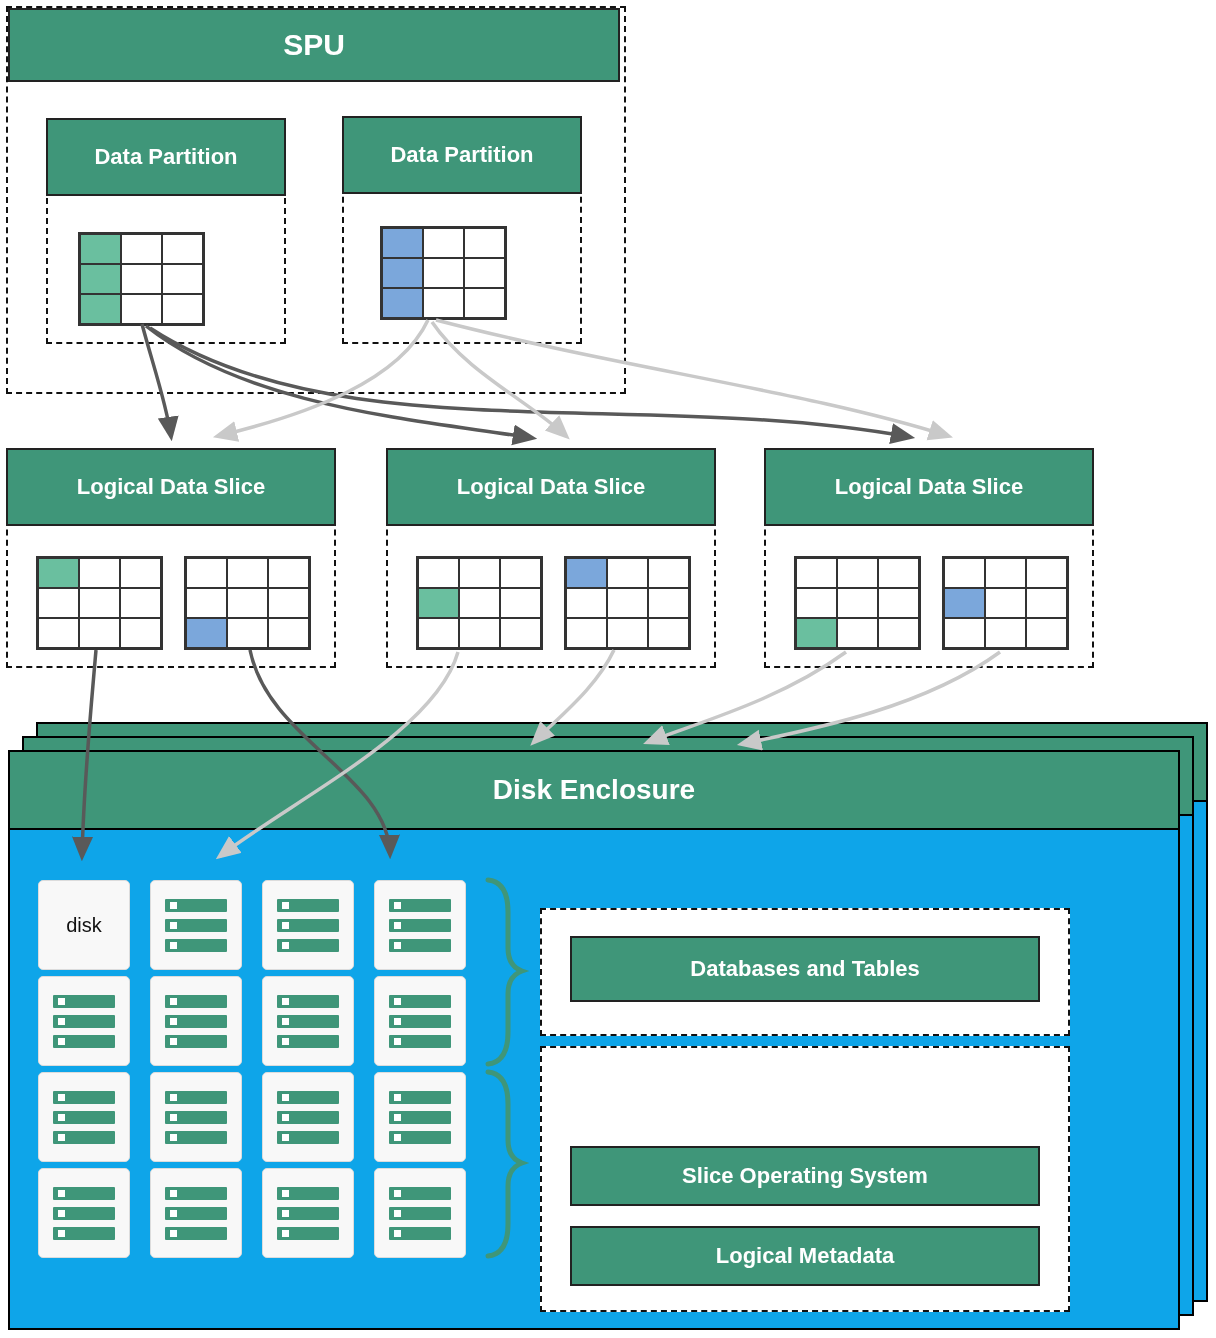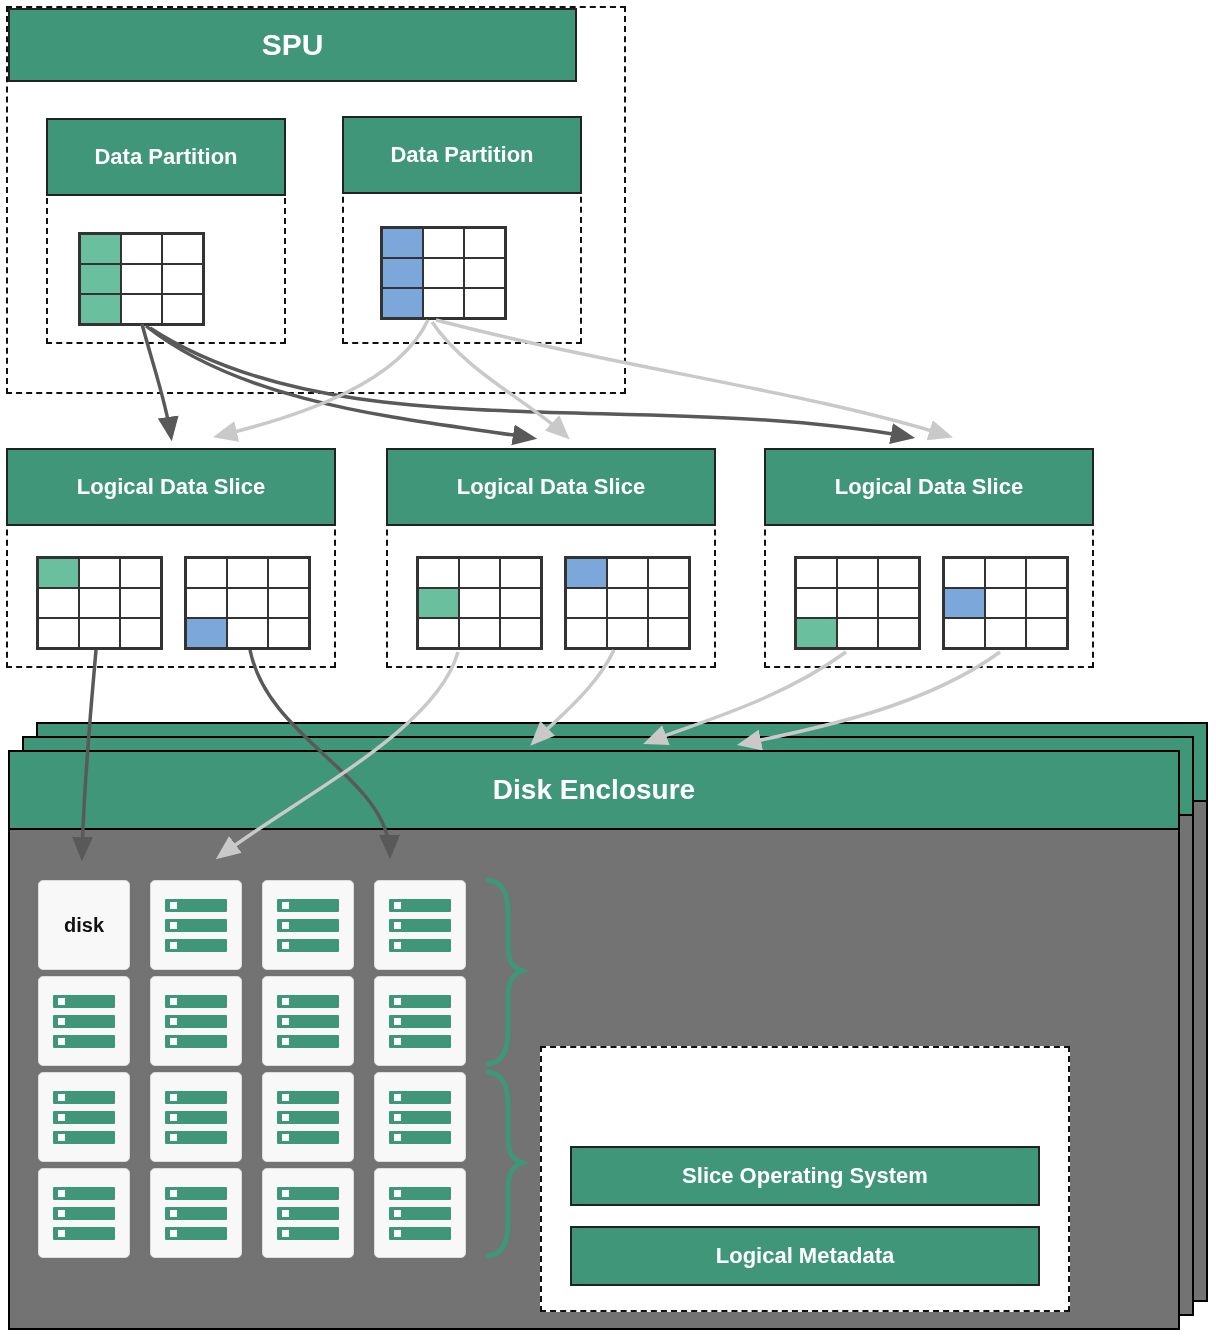--- a/index.html
+++ b/index.html
@@ -11,32 +11,32 @@
   .canvas{position:relative;width:1216px;height:1338px;background:#fff;overflow:hidden}
   .dashed{position:absolute;border:2px dashed #111;background:#fff}
   .ghead{position:absolute;background:var(--green);border:2px solid #222;color:#fff;font-weight:bold;
          display:flex;align-items:center;justify-content:center}
   .fs30{font-size:30px}.fs28{font-size:28px}.fs22{font-size:22px}
   .grid{position:absolute;display:grid;border:2px solid #333;background:#fff}
   .g3{grid-template-columns:repeat(3,41px);grid-template-rows:repeat(3,30px)}
   .grid i{display:block;border:1px solid #333;background:#fff}
   .grid i.g{background:var(--cellGreen)}
   .grid i.b{background:var(--cellBlue)}
-  .layer{position:absolute;width:1172px;height:580px;background:#737373;border:2px solid #000}
+  .layer{position:absolute;width:1172px;height:580px;background:#0ea5e9;border:2px solid #000}
   .layer .bar-head{height:78px;background:var(--green);border-bottom:2px solid #000;
                    display:flex;align-items:center;justify-content:center;color:#fff;font-weight:bold}
   .disk-grid{position:absolute;left:28px;top:128px;display:grid;
              grid-template-columns:repeat(4,92px);grid-template-rows:repeat(4,90px);
              column-gap:20px;row-gap:6px}
   .disk-card{background:#f8f8f8;border:1px solid #dcdcdc;border-radius:5px;
              display:flex;align-items:center;justify-content:center}
   .disk-card .bars{display:flex;flex-direction:column;gap:7px}
   .bar{width:62px;height:13px;background:var(--green);position:relative;border-radius:1px}
   .bar::before{content:"";position:absolute;left:5px;top:3px;width:7px;height:7px;background:#fff}
-  .disk-label{font-weight:bold;font-size:20px;color:#111}
+  .disk-label{font-weight:normal;font-size:20px;color:#111}
   .btn{position:absolute;background:var(--green);border:2px solid #222;color:#fff;font-weight:bold;
        font-size:22px;display:flex;align-items:center;justify-content:center}
   .ad{fill:none;stroke:var(--arrowDark);stroke-width:3.5px}
   .al{fill:none;stroke:var(--arrowLight);stroke-width:3.5px}
   .mkD{fill:var(--arrowDark)}
   .mkL{fill:var(--arrowLight)}
   .brace{fill:none;stroke:var(--green);stroke-width:5px;stroke-linecap:round}
   svg.overlay{position:absolute;left:0;top:0;z-index:30;pointer-events:none}
 </style>
 </head>
@@ -160,33 +160,38 @@
         </div>
       <div class="disk-card">
           <div class="bars">
             <div class="bar"></div>
             <div class="bar"></div>
             <div class="bar"></div>
           </div>
         </div>
     </div>
 
+    <div class="dashed" style="left:530px;top:156px;width:530px;height:128px">
+      <div class="btn" style="left:28px;top:26px;width:470px;height:66px">
+        <span>Databases and Tables</span>
+      </div>
+    </div>
 
     <div class="dashed" style="left:530px;top:294px;width:530px;height:266px">
       <div class="btn" style="left:28px;top:98px;width:470px;height:60px">
         <span>Slice Operating System</span>
       </div>
       <div class="btn" style="left:28px;top:178px;width:470px;height:60px">
         <span>Logical Metadata</span>
       </div>
     </div>
   </div>
 
   <div class="dashed" style="left:6px;top:6px;width:620px;height:388px;z-index:4">
-    <div class="ghead fs30" style="left:0;top:0;width:569px;height:74px">
+    <div class="ghead fs30" style="left:0;top:0;width:612px;height:74px">
       <span>SPU</span>
     </div>
 
     <div class="dashed" style="left:38px;top:110px;width:240px;height:226px">
       <div class="ghead fs22" style="left:-2px;top:-2px;width:240px;height:78px">
         <span>Data Partition</span>
       </div>
       <div class="grid g3" style="left:30px;top:112px">
         <i class="g"></i>
           <i></i>

